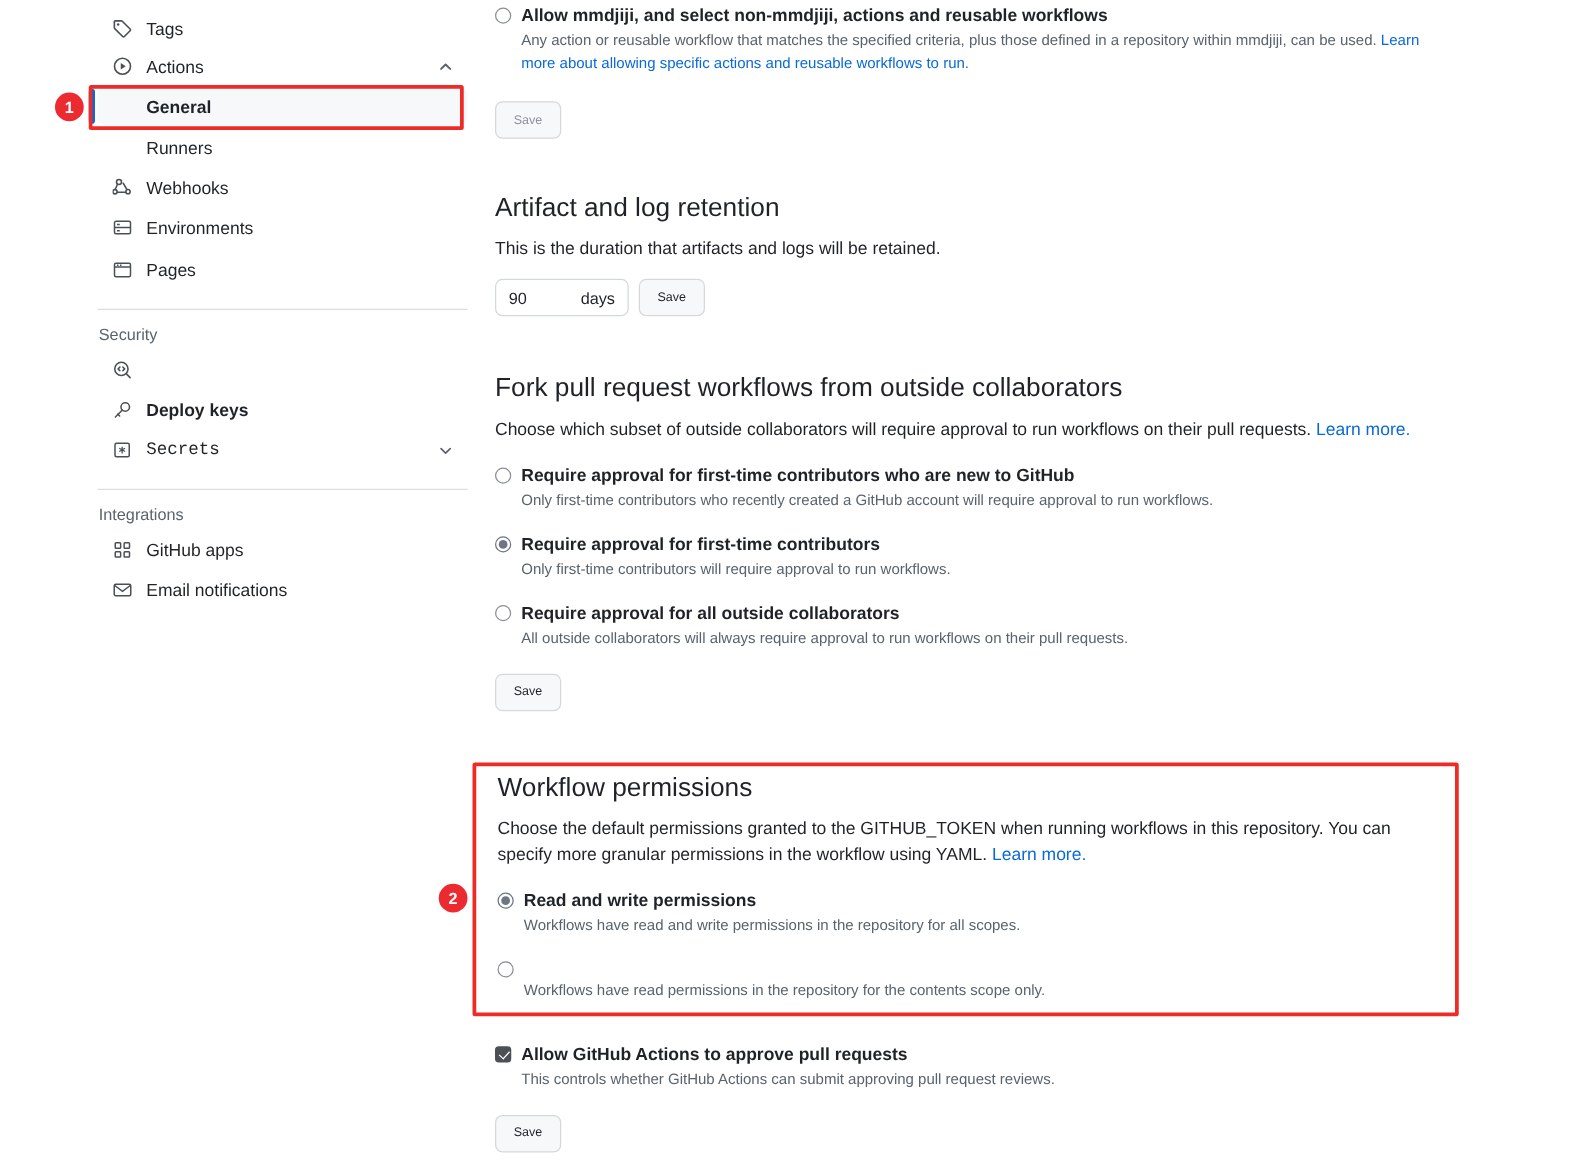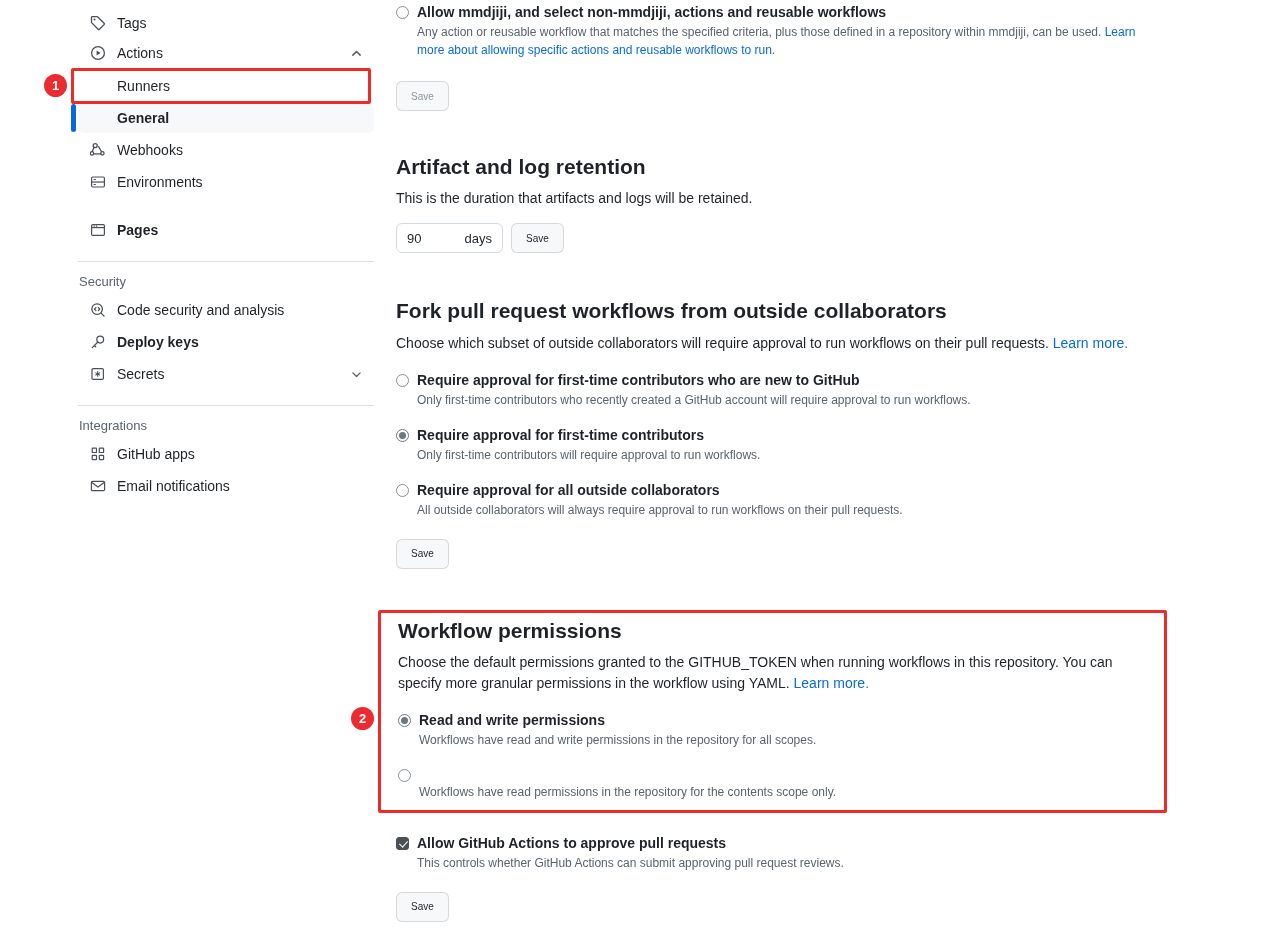--- a/index.html
+++ b/index.html
@@ -82,21 +82,21 @@
   }
 
   
   .content {
     position: absolute;
     left: 396px; top: 0;
     width: 772px;
   }
   h2.section-h {
     font-size: 21px;
-    font-weight: 700;
+    font-weight: 400;
     color: #1f2328;
     margin: 0 0 8px 0;
     line-height: 1.3;
   }
   .desc {
     font-size: 14px;
     color: #1f2328;
     line-height: 1.5;
     margin: 0;
   }
@@ -237,26 +237,26 @@
         </svg>
       </span>
       <span class="lbl">Actions</span>
       <span class="chev">
         <svg width="13" height="13" viewBox="0 0 16 16" fill="none" stroke="currentColor" stroke-width="1.9" stroke-linecap="round" stroke-linejoin="round">
           <path d="M3.5 10L8 5.6l4.5 4.4"></path>
         </svg>
       </span>
     </div>
 
+    <div class="sub-item selected" style="margin-top:2px;">
+      <span>General</span>
+    </div>
+
     <div class="sub-item" style="margin-top:3px;">
       <span>Runners</span>
-    </div>
-
-    <div class="sub-item selected" style="margin-top:2px;">
-      <span>General</span>
     </div>
 
     <div class="nav-item" style="margin-top:2px;">
       <span class="ico">
         <svg width="16" height="16" viewBox="0 0 16 16" fill="none" stroke="currentColor" stroke-width="1.25" stroke-linecap="round">
           <circle cx="5.2" cy="3.6" r="2.0"></circle>
           <path d="M4.0 5.4L2.2 9.4"></path>
           <circle cx="2.0" cy="11.4" r="1.7"></circle>
           <path d="M3.7 11.8h7.0"></path>
           <circle cx="12.4" cy="11.3" r="1.7"></circle>
@@ -270,21 +270,21 @@
       <span class="ico">
         <svg width="16" height="16" viewBox="0 0 16 16" fill="none" stroke="currentColor" stroke-width="1.2">
           <rect x="1.6" y="3.0" width="12.8" height="10" rx="1.2"></rect>
           <path d="M1.6 8h12.8"></path>
           <path d="M3.6 5.5h2.2M3.6 10.5h2.2"></path>
         </svg>
       </span>
       <span class="lbl">Environments</span>
     </div>
 
-    <div class="nav-item" style="margin-top:18px;font-weight:bold;">
+    <div class="nav-item" style="margin-top:4px;">
       <span class="ico">
         <svg width="16" height="16" viewBox="0 0 16 16" fill="none" stroke="currentColor" stroke-width="1.2">
           <rect x="1.6" y="2.6" width="12.8" height="10.8" rx="1.2"></rect>
           <path d="M1.6 5.6h12.8"></path>
           <path d="M3.6 4.1h1.2M6.0 4.1h1.2"></path>
         </svg>
       </span>
       <span class="lbl">Pages</span>
     </div>
 
@@ -293,34 +293,33 @@
     <div class="nav-section-title">Security</div>
 
     <div class="nav-item">
       <span class="ico">
         <svg width="16" height="16" viewBox="0 0 16 16" fill="none" stroke="currentColor" stroke-width="1.25" stroke-linecap="round">
           <circle cx="7.1" cy="7.1" r="5.3"></circle>
           <path d="M11.1 11.1l3.0 3.0"></path>
           <path d="M5.9 5.6L4.5 7.1l1.4 1.5M8.3 5.6l1.4 1.5-1.4 1.5"></path>
         </svg>
       </span>
-      <span class="lbl">Code security and analysis</span>
     </div>
 
     <div class="nav-item" style="margin-top:2px;font-weight:bold;">
       <span class="ico">
         <svg width="16" height="16" viewBox="0 0 16 16" fill="none" stroke="currentColor" stroke-width="1.25" stroke-linecap="round">
           <circle cx="10.2" cy="5.6" r="3.4"></circle>
           <path d="M7.9 8.0l-5.6 5.6M4.2 11.3l1.5 1.5"></path>
         </svg>
       </span>
       <span class="lbl">Deploy keys</span>
     </div>
 
-    <div class="nav-item" style="margin-top:2px;">
+    <div class="nav-item" style="margin-top:2px;font-family:Liberation Mono, monospace;">
       <span class="ico">
         <svg width="16" height="16" viewBox="0 0 16 16" fill="none" stroke="currentColor" stroke-width="1.2">
           <rect x="2.0" y="2.6" width="11.4" height="10.8" rx="1.2"></rect>
           <path d="M7.7 5.3v5.4M5.4 6.6l4.6 2.6M10.0 6.6L5.4 9.2" stroke-width="1.05"></path>
         </svg>
       </span>
       <span class="lbl">Secrets</span>
       <span class="chev">
         <svg width="13" height="13" viewBox="0 0 16 16" fill="none" stroke="currentColor" stroke-width="1.6" stroke-linecap="round" stroke-linejoin="round">
           <path d="M3.5 6L8 10.4 12.5 6"></path>

